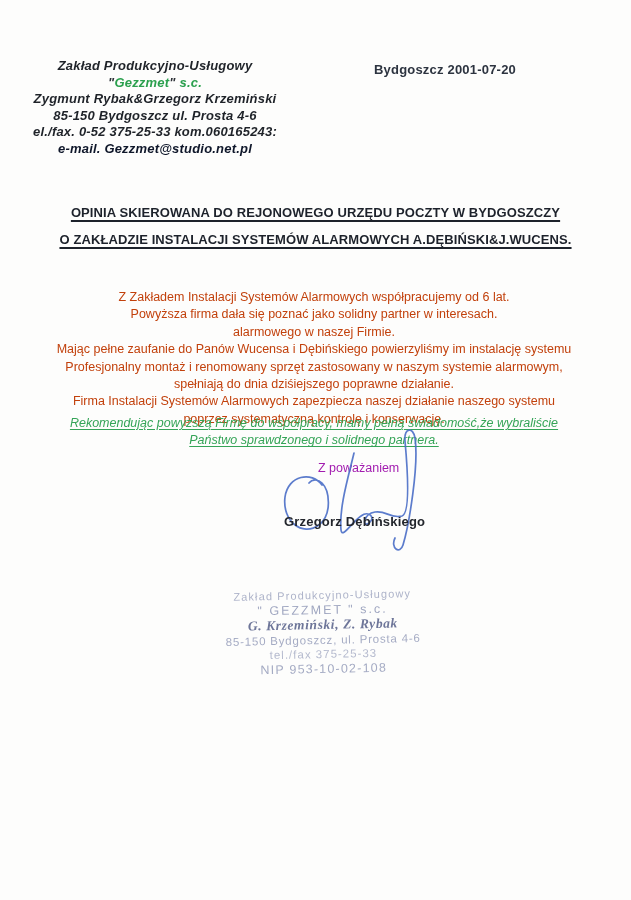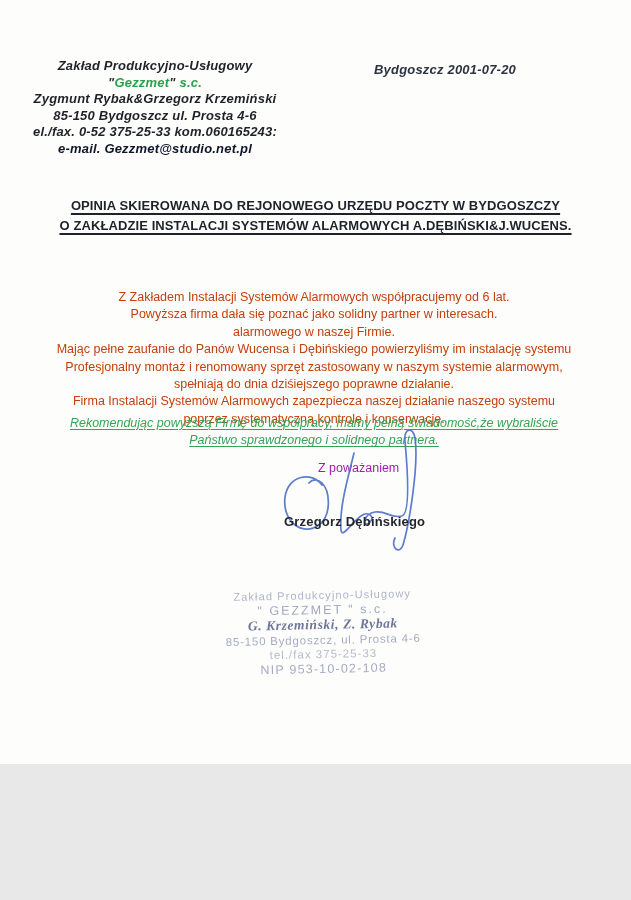--- a/index.html
+++ b/index.html
@@ -1,20 +1,20 @@
 <!DOCTYPE html>
 <html lang="pl"><head>
 <meta charset="utf-8">
 <style>
   * { margin: 0; padding: 0; box-sizing: border-box; }
   html, body { background: #e8e8e8; }
   .page {
     position: relative;
     width: 631px;
-    height: 764px;
+    height: 900px;
     background: #fdfdfc;
     font-family: "Liberation Sans", sans-serif;
     color: #24272d;
     overflow: hidden;
     margin: 0 auto;
   }
   
   .letterhead {
     position: absolute;
     left: 2px; top: 58px;
@@ -27,41 +27,41 @@
     color: #1f2329;
     letter-spacing: .2px;
   }
   .letterhead .green { color: #2ba04e; }
   .letterhead .quote { color: #2c3036; }
   .letterhead .red   { color: #0f172a; }
   .date-line {
     position: absolute;
     left: 374px; top: 62px;
     font-weight: bold;
-    font-style: italic;
     font-size: 13px;
     color: #2d3440;
     letter-spacing: .2px;
   }
   
   .title-block {
     position: absolute;
     left: 0; top: 196px;
     width: 631px;
     text-align: center;
     font-weight: bold;
     font-size: 13px;
     line-height: 20px;
     color: #1d222b;
     letter-spacing: .1px;
   }
   .title-block .tline {
     text-decoration: underline;
     text-underline-offset: 3px;
     text-decoration-thickness: 1.5px;
+    margin-top: 7px;
   }
   
   .body-block {
     position: absolute;
     left: 30px; top: 289px;
     width: 568px;
     text-align: center;
     font-size: 12.5px;
     line-height: 17.4px;
     color: #c2410c;

